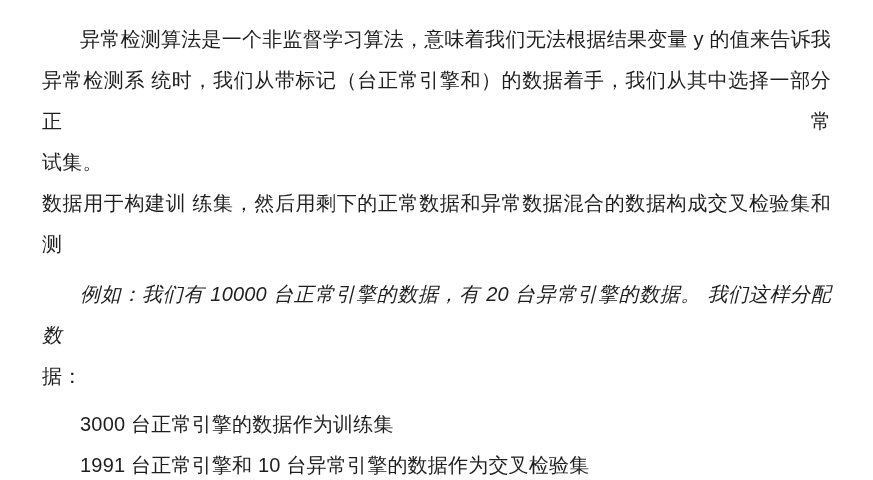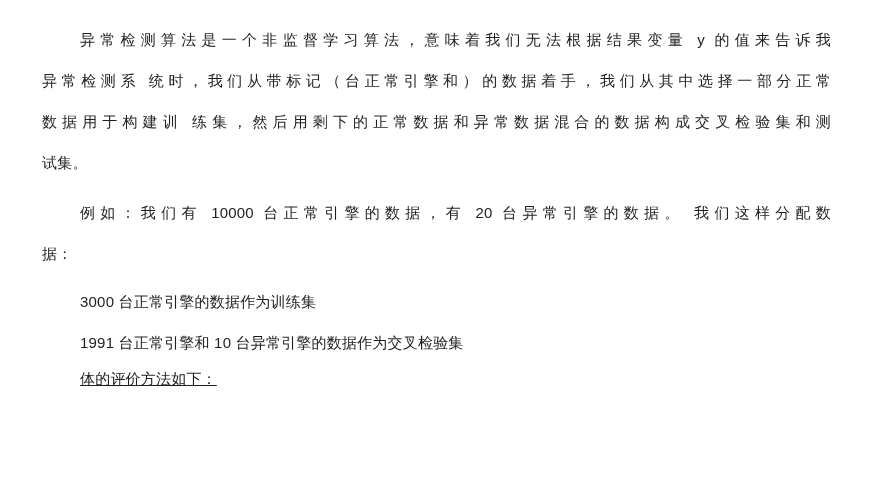--- a/index.html
+++ b/index.html
@@ -16,49 +16,49 @@
     font-family: "Liberation Sans", "DejaVu Sans", sans-serif;
     color: #1e1e1e;
   }
   .textblock {
     position: absolute;
     left: 42px;
     right: 42px;
     top: 19px;
   }
   .line {
-    font-size: 15px;
+    font-size: 20px;
     line-height: 41px;
     letter-spacing: 0.2px;
     white-space: nowrap;
   }
   
   .line.justify {
     white-space: normal;
     text-align: justify;
     text-align-last: justify;
   }
   
   .line.indent {
     text-indent: 38px;
   }
-  .gap-lg { margin-top: 9px; }
+  .gap-lg { margin-top: 9px; font-style: italic; }
   .gap-md { margin-top: 7px; }
   .tight  { margin-top: -5px; text-decoration: underline; }
 </style>
 </head>
 <body>
 
 <div class="page">
   <div class="textblock">
 
     <div class="line justify indent">异常检测算法是一个非监督学习算法，意味着我们无法根据结果变量 y 的值来告诉我</div>
     <div class="line justify">异常检测系 统时，我们从带标记（台正常引擎和）的数据着手，我们从其中选择一部分正常</div>
+    <div class="line">试集。</div>
     <div class="line justify">数据用于构建训 练集，然后用剩下的正常数据和异常数据混合的数据构成交叉检验集和测</div>
-    <div class="line">试集。</div>
 
     <div class="line justify indent gap-lg">例如：我们有 10000 台正常引擎的数据，有 20 台异常引擎的数据。 我们这样分配数</div>
     <div class="line">据：</div>
 
     <div class="line indent gap-md">3000 台正常引擎的数据作为训练集</div>
     <div class="line indent">1991 台正常引擎和 10 台异常引擎的数据作为交叉检验集</div>
     <div class="line indent tight">体的评价方法如下：</div>
 
   </div>
 </div>

